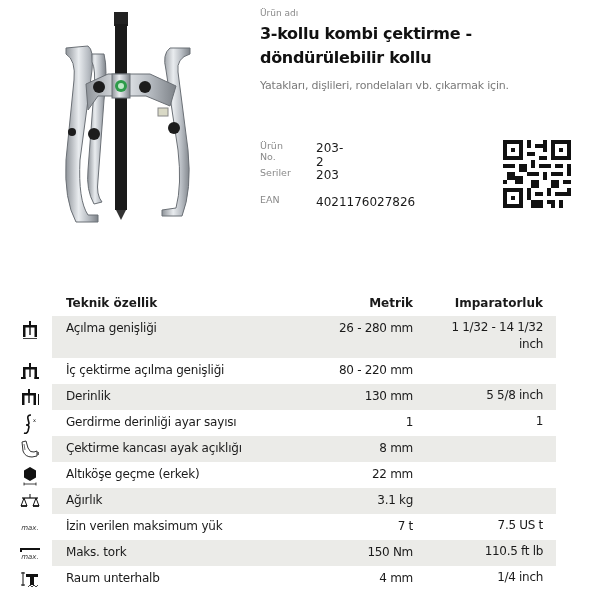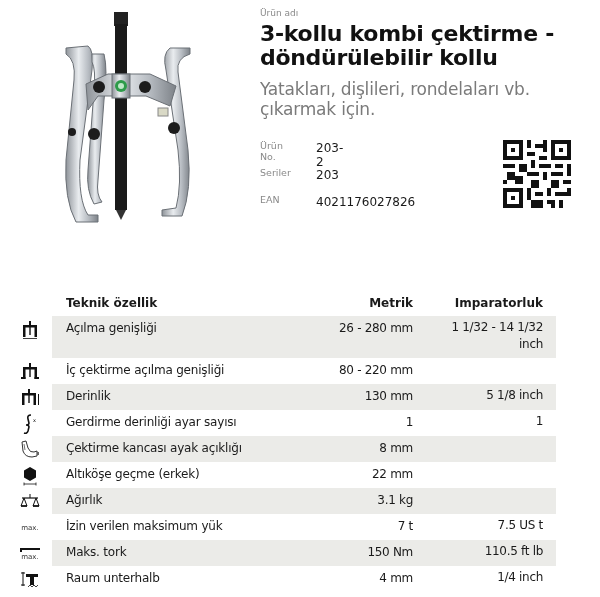--- a/index.html
+++ b/index.html
@@ -2,22 +2,22 @@
 <html><head>
   <meta charset="utf-8">
   <style>
     * { box-sizing: border-box; margin: 0; padding: 0; }
     html, body { width: 600px; height: 597px; background: #ffffff; overflow: hidden; }
     body { font-family: "DejaVu Sans", "Liberation Sans", sans-serif; color: #1a1a1a; position: relative; }
 
     .product-image { position: absolute; left: 58px; top: 10px; width: 140px; height: 220px; }
 
     .name-label { position: absolute; left: 260px; top: 8px; font-size: 9px; color: #8a8a8a; }
-    .title { position: absolute; left: 260px; top: 22px; width: 330px; font-size: 22px; font-weight: bold; line-height: 24px; color: #111; letter-spacing: -0.3px; }
-    .subtitle { position: absolute; left: 260px; top: 79px; font-size: 17px; color: #7a7a7a; letter-spacing: -0.2px; }
+    .title { position: absolute; left: 260px; top: 22px; width: 330px; font-size: 16px; font-weight: bold; line-height: 24px; color: #111; letter-spacing: -0.3px; }
+    .subtitle { position: absolute; left: 260px; top: 79px; font-size: 11px; color: #7a7a7a; letter-spacing: -0.2px; }
 
     .meta { position: absolute; left: 260px; top: 140px; }
     .meta-row { position: relative; height: 27px; }
     .meta-label { position: absolute; left: 0; top: 0; font-size: 9.5px; color: #8a8a8a; }
     .meta-value { position: absolute; left: 56px; top: 1px; font-size: 12px; color: #1a1a1a; }
 
     .qr { position: absolute; left: 503px; top: 140px; width: 68px; height: 68px; }
 
     .spec-table { position: absolute; left: 0; top: 290px; width: 584px; }
     .spec-head { position: relative; height: 26px; }
@@ -27,21 +27,21 @@
     .h-imp { right: 41px; }
 
     .spec-row { position: relative; height: 26px; }
     .spec-row.tall { height: 42px; }
     .spec-row .bg { position: absolute; left: 52px; right: 28px; top: 0; bottom: 0; background: #ffffff; }
     .spec-row.shaded .bg { background: #ebebe8; }
     .spec-row .icon { position: absolute; left: 18px; top: 4px; width: 24px; height: 20px; display: flex; align-items: center; justify-content: center; }
     .spec-row .c-name { position: absolute; left: 66px; top: 5px; font-size: 12px; color: #1a1a1a; letter-spacing: -0.2px; }
     .spec-row .c-metric { position: absolute; right: 171px; top: 5px; font-size: 12px; color: #1a1a1a; text-align: right; letter-spacing: -0.3px; }
     .spec-row .c-imp { position: absolute; right: 41px; top: 5px; width: 110px; font-size: 12px; color: #1a1a1a; text-align: right; line-height: 17px; margin-top: -2px; letter-spacing: -0.3px; }
-    .max-txt { font-size: 7px; color: #333; font-family: "DejaVu Sans", sans-serif; }
+    .max-txt { font-size: 7px; color: #333; font-family: "DejaVu Sans", sans-serif; font-style: italic; }
   </style>
 </head>
 <body>
 
 <div class="product-image">
   <svg width="140" height="220" viewBox="0 0 140 220">
     <defs>
       <linearGradient id="steel" x1="0" x2="1">
         <stop offset="0" stop-color="#8e9399"></stop>
         <stop offset="0.4" stop-color="#e9ecef"></stop>
@@ -188,21 +188,21 @@
           <rect x="8" y="1" width="2" height="5" fill="#111"></rect>
           <rect x="2" y="5" width="14" height="2.5" fill="#111"></rect>
           <rect x="2" y="5" width="2.5" height="12" fill="#111"></rect>
           <rect x="13.5" y="5" width="2.5" height="12" fill="#111"></rect>
           <rect x="8.3" y="7" width="1.4" height="8" fill="#111"></rect>
           <line x1="18.5" y1="6" x2="18.5" y2="17" stroke="#111" stroke-width="1"></line>
         </svg>
     </span>
     <span class="c-name">Derinlik</span>
     <span class="c-metric">130 mm</span>
-    <span class="c-imp">5 1/8 inch</span>
+    <span class="c-imp">5 5/8 inch</span>
   </div>
 
   <div class="spec-row">
     <div class="bg"></div>
     <span class="icon">
       <svg width="20" height="20" viewBox="0 0 20 20">
           <path d="M11 1 Q7 1 8 5 L9 9 Q9 11 6 11 Q9 11 9 13 L8 17 Q7 20 4 19" fill="none" stroke="#111" stroke-width="1.6"></path>
           <text x="13" y="8" font-size="5" fill="#111" font-family="DejaVu Sans, sans-serif">x</text>
         </svg>
     </span>

